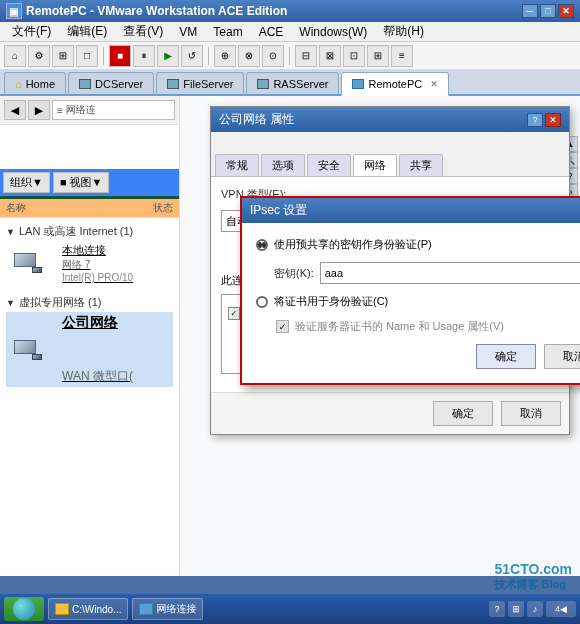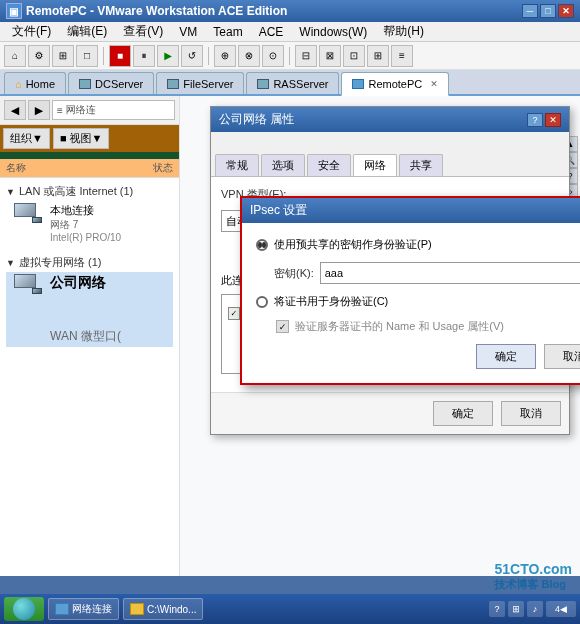--- a/index.html
+++ b/index.html
@@ -28,21 +28,21 @@
     .tab.active { background: white; border-bottom: 1px solid white; margin-bottom: -2px; height: 24px; }
     .tab-close { color: #666; font-size: 9px; margin-left: 4px; }
 
     
     .left-panel { width: 180px; background: white; border-right: 1px solid #ddd; }
     .left-toolbar-btn { padding: 2px 6px; background: #e4e4e4; border: 1px solid #bbb; font-size: 11px; cursor: pointer; display: flex; align-items: center; gap: 2px; }
 
     
     .tree-section { padding: 4px 6px; }
     .tree-section-title { font-size: 11px; color: #333; padding: 2px 0; cursor: pointer; display: flex; align-items: center; gap: 4px; }
-    .tree-item { padding: 2px 4px 2px 20px; font-size: 11px; cursor: pointer; display: flex; gap: 4px; }
+    .tree-item { padding: 2px 4px 2px 20px; font-size: 11px; cursor: pointer; display: flex; align-items: center; gap: 16px; text-decoration: underline; }
 
     
     .right-content { flex: 1; background: #f8f9fa; position: relative; }
     .content-area { padding: 10px; color: #555; font-size: 11px; }
 
     
     .dialog-props { position: absolute; top: 10px; left: 30px; width: 360px; background: white; border: 1px solid #888; box-shadow: 3px 3px 8px rgba(0,0,0,0.3); z-index: 20; }
     .dialog-props .dialog-title { background: linear-gradient(to bottom, #4a7fc1, #2d5fa0); color: white; padding: 4px 8px; font-size: 12px; display: flex; align-items: center; justify-content: space-between; }
     .dialog-props .dialog-title-close { width: 16px; height: 14px; background: #c0392b; border: 1px solid #8a2020; color: white; font-size: 9px; display: flex; align-items: center; justify-content: center; cursor: pointer; }
     .dialog-tabs { display: flex; background: #f0f0f0; border-bottom: 1px solid #bbb; padding: 22px 4px 0; gap: 2px; }
@@ -156,21 +156,21 @@
 
     <div style="display:flex;align-items:center;padding:4px;background:#f0f0f0;border-bottom:1px solid #ddd;gap:2px;">
       <div style="width:22px;height:20px;background:#e0e0e0;border:1px solid #bbb;display:flex;align-items:center;justify-content:center;font-size:11px;cursor:pointer;">◀</div>
       <div style="width:22px;height:20px;background:#e0e0e0;border:1px solid #bbb;display:flex;align-items:center;justify-content:center;font-size:11px;cursor:pointer;">▶</div>
       <div style="flex:1;height:20px;background:white;border:1px solid #bbb;padding:0 4px;display:flex;align-items:center;font-size:10px;color:#555;">
         <span style="margin-right:3px;">≡</span>
         <span>网络连</span>
       </div>
     </div>
 
-    <div style="display:flex;align-items:center;padding:3px;background:#a16207;border-bottom:7px solid #14532d;gap:3px;">
+    <div style="display:flex;align-items:center;padding:3px;background:#3b82f6;border-bottom:3px solid #14532d;gap:3px;margin-top:44px;">
       <div class="left-toolbar-btn">
         <span>组织▼</span>
       </div>
       <div class="left-toolbar-btn">
         <span>■ 视图▼</span>
       </div>
     </div>
 
     <div style="display:flex;padding:2px 6px;background:#fdba74;border-bottom:1px solid #ddd;">
       <span style="flex:1;font-size:10px;color:#555;">名称</span>
@@ -305,26 +305,26 @@
       </div>
     </div>
   </div>
 </div>
 
 <div class="taskbar">
   <div class="taskbar-start">
     <div class="taskbar-start-ball"></div>
   </div>
   <div class="taskbar-item">
+    <div style="width:14px;height:12px;background:#f0c040;border:1px solid #c09000;display:inline-block;"></div>
+    <span>C:\Windo...</span>
+  </div>
+  <div class="taskbar-item">
     <div style="width:14px;height:12px;background:#5a9fd4;border:1px solid #3a7fb4;display:inline-block;"></div>
     <span>网络连接</span>
-  </div>
-  <div class="taskbar-item">
-    <div style="width:14px;height:12px;background:#f0c040;border:1px solid #c09000;display:inline-block;"></div>
-    <span>C:\Windo...</span>
   </div>
   <div class="taskbar-sep"></div>
   <div class="taskbar-tray">
     <div class="tray-icon">?</div>
     <div class="tray-icon">⊞</div>
     <div class="tray-icon">♪</div>
     <div class="tray-icon" style="width:30px;">4◀</div>
   </div>
 </div>
 

